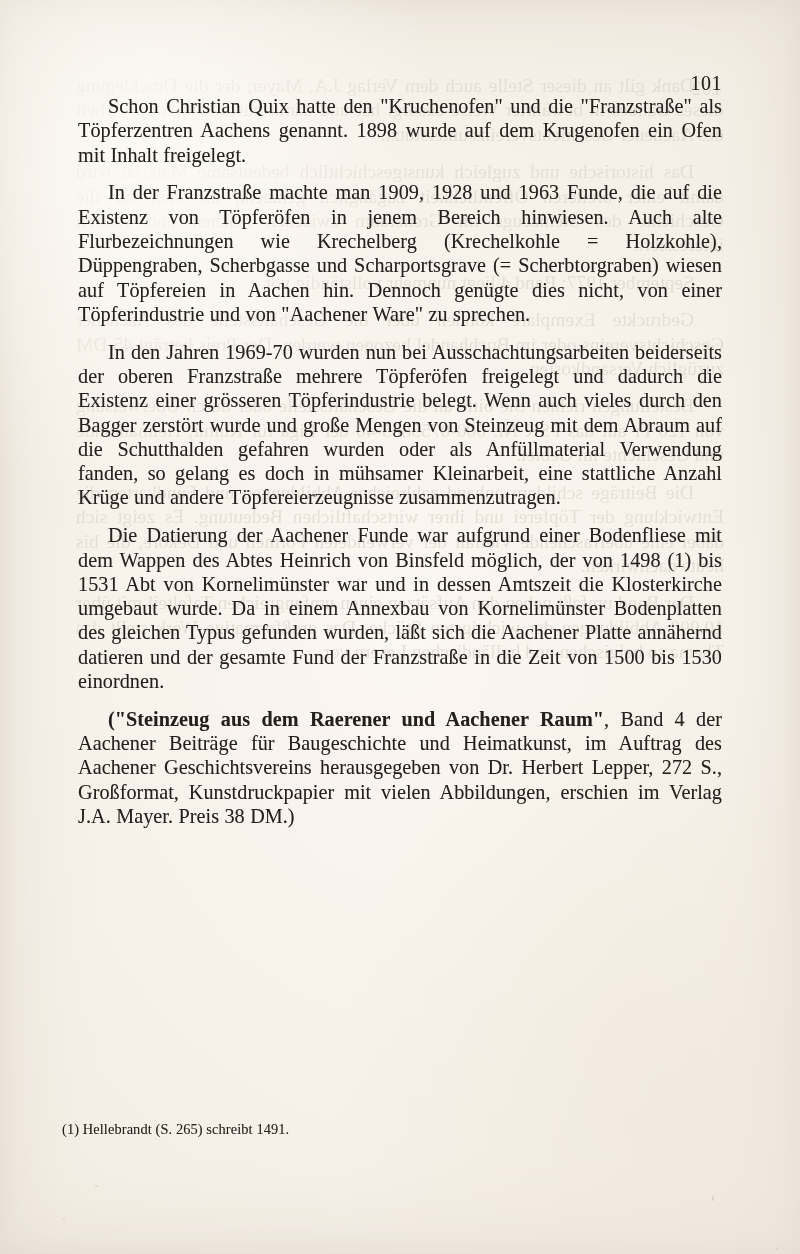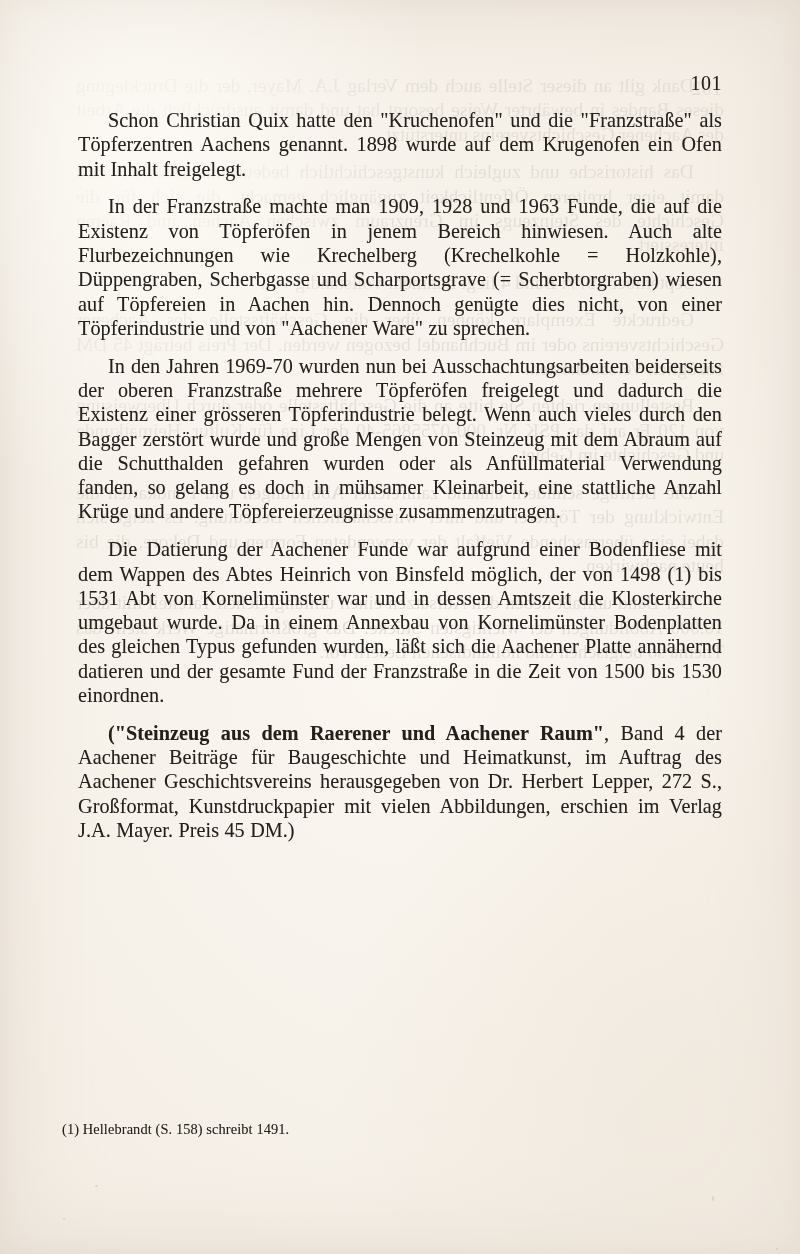--- a/index.html
+++ b/index.html
@@ -76,21 +76,21 @@
     top: 72px;
     right: 78px;
     font-size: 20px;
     letter-spacing: 0.5px;
     color: #231f1d;
   }
 
   .body {
     position: absolute;
     left: 78px;
-    top: 108px;
+    top: 94px;
     width: 644px;
   }
 
   .body p {
     margin: 0 0 13.5px 0;
     font-size: 20.2px;
     line-height: 24.3px;
     text-align: justify;
     text-indent: 30px;
     letter-spacing: 0.05px;
@@ -156,19 +156,19 @@
 
   <div class="content">
 
     <div class="folio">101</div>
 
     <div class="body">
       <p>Schon Christian Quix hatte den "Kruchenofen" und die "Franzstraße" als Töpferzentren Aachens genannt. 1898 wurde auf dem Krugenofen ein Ofen mit Inhalt freigelegt.</p>
       <p>In der Franzstraße machte man 1909, 1928 und 1963 Funde, die auf die Existenz von Töpferöfen in jenem Bereich hinwiesen. Auch alte Flurbezeichnungen wie Krechelberg (Krechelkohle = Holzkohle), Düppengraben, Scherbgasse und Scharportsgrave (= Scherbtorgraben) wiesen auf Töpfereien in Aachen hin. Dennoch genügte dies nicht, von einer Töpferindustrie und von "Aachener Ware" zu sprechen.</p>
       <p>In den Jahren 1969-70 wurden nun bei Ausschachtungsarbeiten beiderseits der oberen Franzstraße mehrere Töpferöfen freigelegt und dadurch die Existenz einer grösseren Töpferindustrie belegt. Wenn auch vieles durch den Bagger zerstört wurde und große Mengen von Steinzeug mit dem Abraum auf die Schutthalden gefahren wurden oder als Anfüllmaterial Verwendung fanden, so gelang es doch in mühsamer Kleinarbeit, eine stattliche Anzahl Krüge und andere Töpfereierzeugnisse zusammenzutragen.</p>
       <p>Die Datierung der Aachener Funde war aufgrund einer Bodenfliese mit dem Wappen des Abtes Heinrich von Binsfeld möglich, der von 1498 (1) bis 1531 Abt von Kornelimünster war und in dessen Amtszeit die Klosterkirche umgebaut wurde. Da in einem Annexbau von Kornelimünster Bodenplatten des gleichen Typus gefunden wurden, läßt sich die Aachener Platte annähernd datieren und der gesamte Fund der Franzstraße in die Zeit von 1500 bis 1530 einordnen.</p>
-      <p><b>("Steinzeug aus dem Raerener und Aachener Raum"</b><span>, Band 4 der Aachener Beiträge für Baugeschichte und Heimatkunst, im Auftrag des Aachener Geschichtsvereins herausgegeben von Dr. Herbert Lepper, 272 S., Großformat, Kunstdruckpapier mit vielen Abbildungen, erschien im Verlag J.A. Mayer. Preis 45 DM.)</span></p>
+      <p><b>("Steinzeug aus dem Raerener und Aachener Raum"</b><span>, Band 4 der Aachener Beiträge für Baugeschichte und Heimatkunst, im Auftrag des Aachener Geschichtsvereins herausgegeben von Dr. Herbert Lepper, 272 S., Großformat, Kunstdruckpapier mit vielen Abbildungen, erschien im Verlag J.A. Mayer. Preis 38 DM.)</span></p>
     </div>
 
-    <div class="footnote">(1) Hellebrandt (S. 158) schreibt 1491.</div>
+    <div class="footnote">(1) Hellebrandt (S. 265) schreibt 1491.</div>
 
   </div>
 </div>
 
 </body></html>

